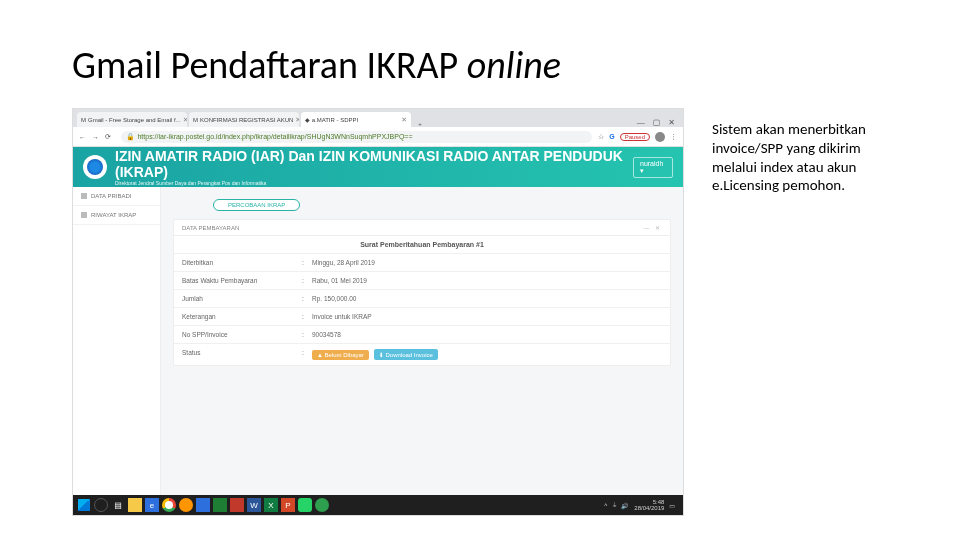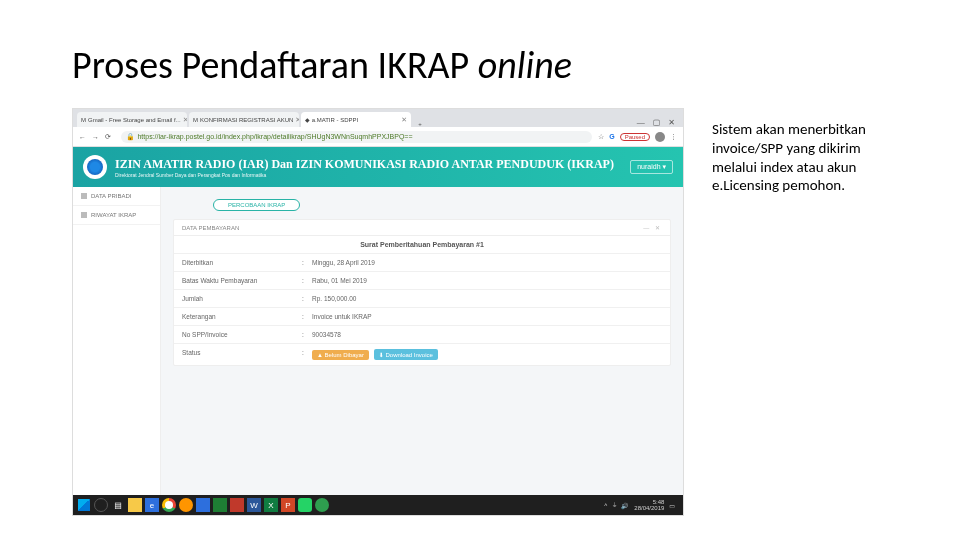--- a/index.html
+++ b/index.html
@@ -19,21 +19,21 @@
   .addr-nav span { margin-right: 4px; }
   .addr-url { flex: 1; background: #f1f3f4; border-radius: 8px; padding: 2px 6px; color: #4d7a28; overflow: hidden; white-space: nowrap; }
   .addr-url .secure { color: #4d7a28; }
   .addr-right { display: flex; align-items: center; gap: 5px; }
   .paused { color: #c33; border: 1px solid #c33; border-radius: 6px; padding: 0 4px; font-size: 6px; }
   .avatar { width: 10px; height: 10px; background: #888; border-radius: 50%; }
   
   .site-header { height: 40px; background: linear-gradient(90deg, #1aa3a3 0%, #25c4b0 100%); display: flex; align-items: center; padding: 0 10px; color: #fff; gap: 8px; }
   .logo { width: 24px; height: 24px; background: #fff; border-radius: 50%; display: flex; align-items: center; justify-content: center; flex-shrink: 0; }
   .logo-inner { width: 16px; height: 16px; border-radius: 50%; background: radial-gradient(circle, #1e88e5 40%, #0d47a1 100%); }
-  .header-text .l1 { font-size: 12px; font-weight: bold; font-family: Liberation Serif, serif; }
+  .header-text .l1 { font-size: 14px; font-weight: bold; }
   .header-text .l2 { font-size: 5px; opacity: 0.9; }
   .user-chip { margin-left: auto; border: 1px solid rgba(255,255,255,0.6); padding: 2px 6px; font-size: 7px; border-radius: 2px; }
   
   .app-body { display: flex; height: calc(100% - 18px - 20px - 40px - 20px); background: #f4f6f8; }
   .sidebar { width: 88px; background: #fff; border-right: 1px solid #eee; }
   .side-item { font-size: 6px; color: #777; padding: 6px 8px; border-bottom: 1px solid #f2f2f2; display: flex; align-items: center; gap: 4px; }
   .side-icon { width: 6px; height: 6px; background: #bbb; }
   .main { flex: 1; padding: 6px 12px 6px 12px; overflow: hidden; }
   .btn-top { display: inline-block; background: #fff; border: 1px solid #29b3a6; color: #29b3a6; border-radius: 10px; padding: 2px 14px; font-size: 6px; margin-left: 40px; margin-bottom: 8px; }
   .panel { background: #fff; border: 1px solid #eee; border-radius: 2px; }
@@ -62,21 +62,21 @@
   .tb.p { background: #d24726; }
   .tb.x { background: #107c41; }
   .tb.w { background: #2b579a; }
   .tray { margin-left: auto; color: #ccc; font-size: 6px; display: flex; align-items: center; gap: 5px; padding-right: 4px; }
   .tray .time { text-align: right; line-height: 1; }
 </style>
 </head>
 <body>
 
 <div class="slide-title">
-  <span>Proses Pendaftaran IKRAP </span><span class="online">online</span>
+  <span>Gmail Pendaftaran IKRAP </span><span class="online">online</span>
 </div>
 
 <div class="annotation">Sistem akan menerbitkan invoice/SPP yang dikirim melalui index atau akun e.Licensing pemohon.</div>
 
 <div class="screenshot">
 
   <div class="chrome-tabs">
     <div class="tab">
       <span>M</span>
       <span>Gmail - Free Storage and Email f...</span>

